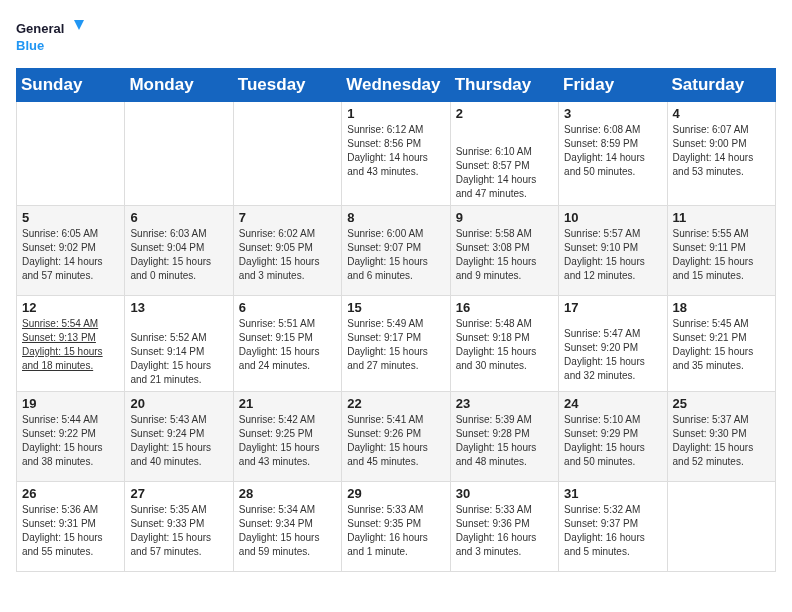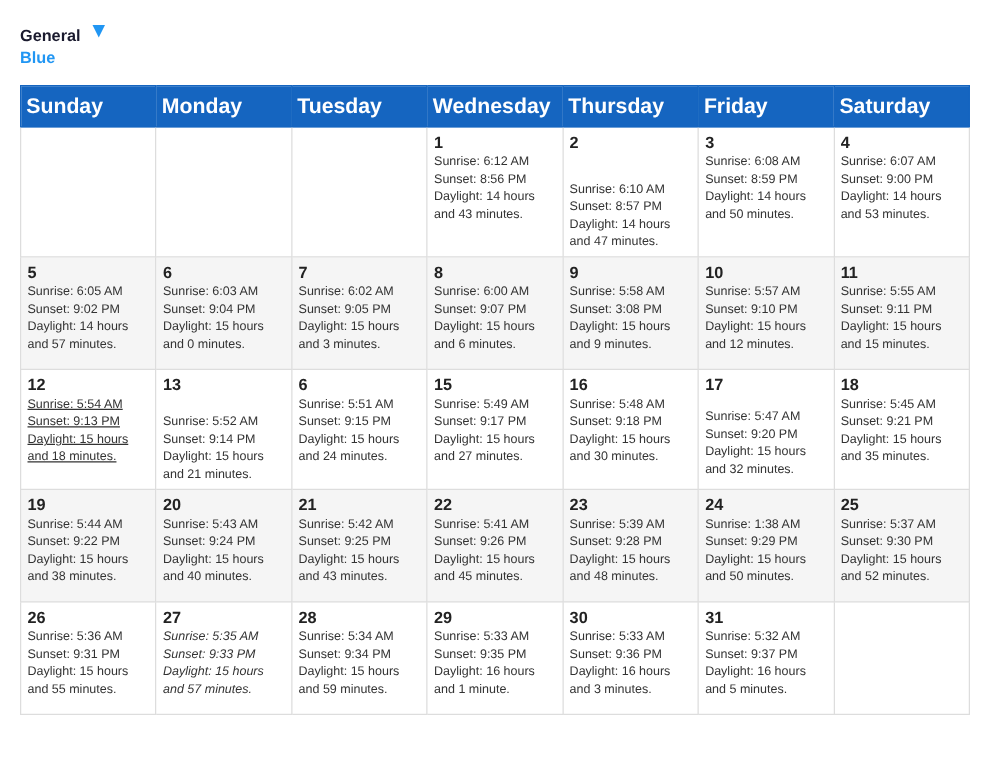--- a/index.html
+++ b/index.html
@@ -270,21 +270,21 @@
         </td>
         <td>
           <span class="day-num">23</span>
           <div class="cell-info" style="white-space: pre-line;">Sunrise: 5:39 AM
 Sunset: 9:28 PM
 Daylight: 15 hours
 and 48 minutes.</div>
         </td>
         <td>
           <span class="day-num">24</span>
-          <div class="cell-info" style="white-space: pre-line;">Sunrise: 1:38 AM
+          <div class="cell-info" style="white-space: pre-line;">Sunrise: 5:10 AM
 Sunset: 9:29 PM
 Daylight: 15 hours
 and 50 minutes.</div>
         </td>
         <td>
           <span class="day-num">25</span>
           <div class="cell-info" style="white-space: pre-line;">Sunrise: 5:37 AM
 Sunset: 9:30 PM
 Daylight: 15 hours
 and 52 minutes.</div>
@@ -293,21 +293,21 @@
       <tr>
         <td>
           <span class="day-num">26</span>
           <div class="cell-info" style="white-space: pre-line;">Sunrise: 5:36 AM
 Sunset: 9:31 PM
 Daylight: 15 hours
 and 55 minutes.</div>
         </td>
         <td>
           <span class="day-num">27</span>
-          <div class="cell-info" style="white-space: pre-line; font-style: italic;">Sunrise: 5:35 AM
+          <div class="cell-info" style="white-space: pre-line;">Sunrise: 5:35 AM
 Sunset: 9:33 PM
 Daylight: 15 hours
 and 57 minutes.</div>
         </td>
         <td>
           <span class="day-num">28</span>
           <div class="cell-info" style="white-space: pre-line;">Sunrise: 5:34 AM
 Sunset: 9:34 PM
 Daylight: 15 hours
 and 59 minutes.</div>

